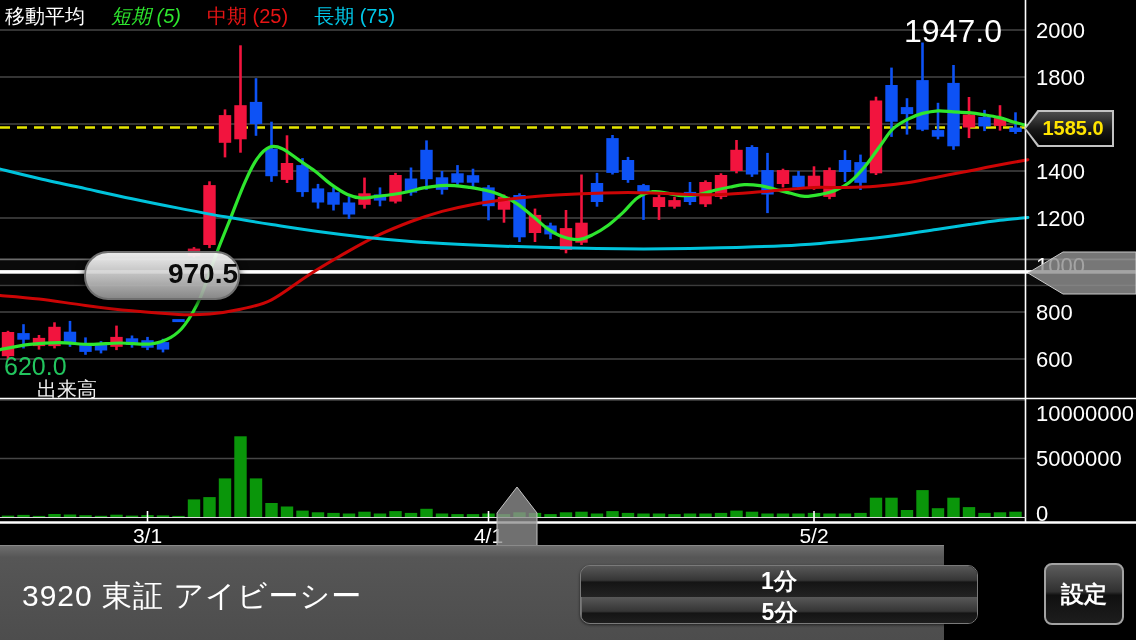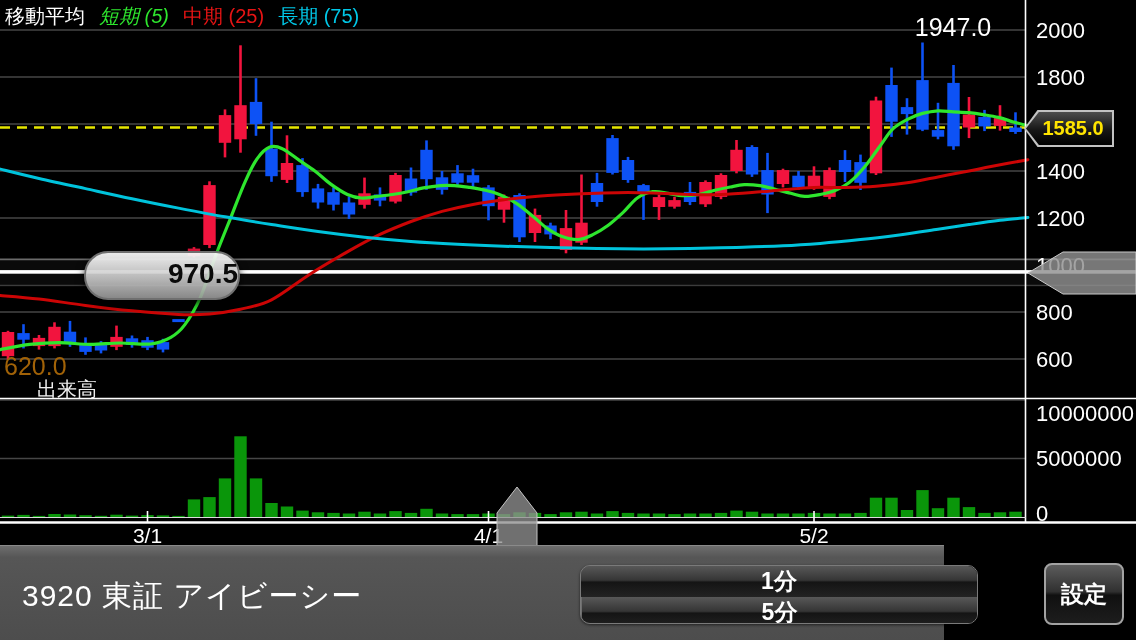--- a/index.html
+++ b/index.html
@@ -1,23 +1,23 @@
 <!DOCTYPE html>
 <html><head>
 <meta charset="utf-8">
 <style>
   html,body{margin:0;padding:0;background:#000;}
   .stage{position:relative;width:1136px;height:640px;background:#000;overflow:hidden;
          font-family:"Liberation Sans","DejaVu Sans",sans-serif;}
   #chart{position:absolute;left:0;top:0;}
   svg text{font-family:"Liberation Sans","DejaVu Sans",sans-serif;}
-  .legend{position:absolute;left:5px;top:3px;display:flex;gap:14px;font-size:20px;color:#fff;white-space:nowrap;}
+  .legend{position:absolute;left:5px;top:3px;display:flex;gap:26px;font-size:20px;color:#fff;white-space:nowrap;}
   .vol-title{position:absolute;left:5px;top:376px;font-size:20px;color:#f0f0f0;margin-left:32px;}
-  .low-label{position:absolute;left:4px;top:352px;font-size:25px;color:#a16207;}
-  .high-label{position:absolute;left:888px;top:13px;width:130px;text-align:center;font-size:25px;color:#fff;}
+  .low-label{position:absolute;left:4px;top:352px;font-size:25px;color:#22c55e;}
+  .high-label{position:absolute;left:888px;top:13px;width:130px;text-align:center;font-size:32px;color:#fff;}
   .pill{position:absolute;left:84px;top:251px;width:152px;height:45px;border-radius:24px;
         background:linear-gradient(180deg,rgba(248,248,248,.95),rgba(205,205,205,.92) 50%,rgba(152,152,152,.9));
         border:2px solid #6f6f6f;box-shadow:0 3px 9px rgba(0,0,0,.75);
         color:#0a0a0a;font-size:28px;font-weight:bold;text-align:right;line-height:42px;}
   .badge{position:absolute;left:1024px;top:110px;width:90px;height:37px;
          clip-path:polygon(0 50%,15% 0,100% 0,100% 100%,15% 100%);background:#c2c2c2;}
   .badge-inner{position:absolute;left:2px;top:2px;right:2px;bottom:2px;
          clip-path:polygon(0 50%,15% 0,100% 0,100% 100%,15% 100%);
          background:linear-gradient(180deg,#4d4d4d,#161616 55%,#000);
          color:#ffe400;font-size:20px;font-weight:bold;text-align:center;line-height:33px;padding-left:8px;box-sizing:border-box;}

